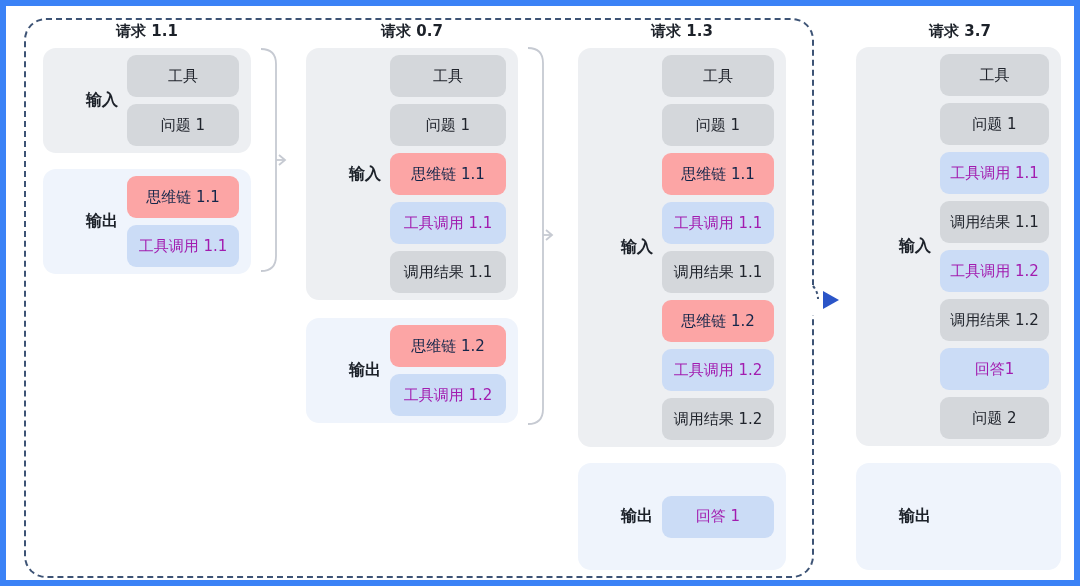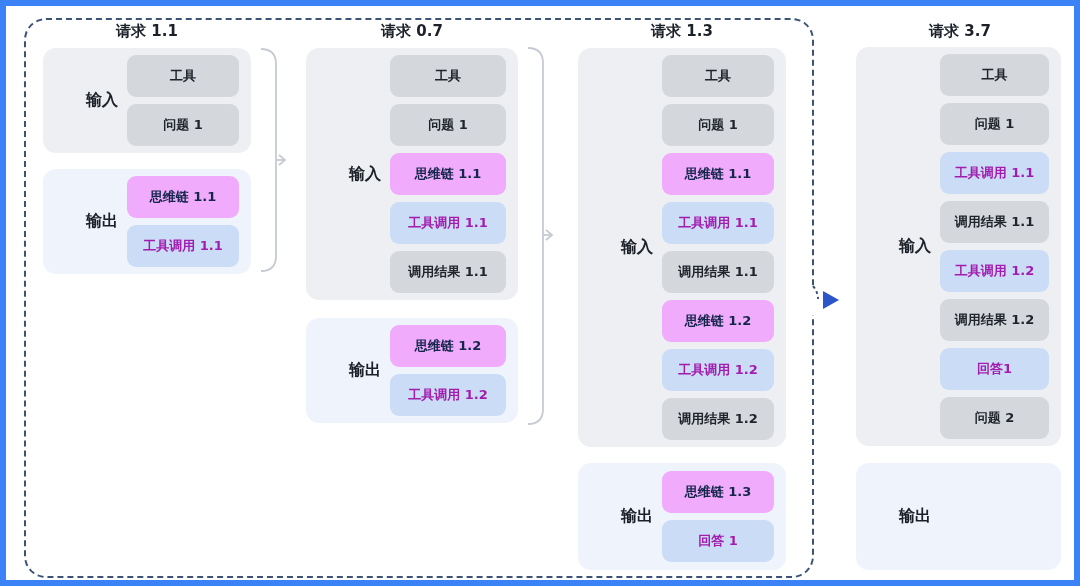--- a/index.html
+++ b/index.html
@@ -27,24 +27,24 @@
     width:50px;display:flex;align-items:center;justify-content:center;
     font-size:16px;font-weight:700;color:#1c2129;padding-left:34px;
   }
   .gboxes{
     flex:1;display:flex;flex-direction:column;justify-content:center;
     gap:7px;padding:7px 12px 7px 0;box-sizing:border-box;
   }
   .box{
     height:42px;min-height:42px;border-radius:9px;
     display:flex;align-items:center;justify-content:center;
-    font-size:13px;font-weight:700;white-space:nowrap;
+    font-size:15px;font-weight:400;white-space:nowrap;
   }
   .box.gray{background:#d4d7db;color:#20242c;}
-  .box.blue{background:#f0abfc;color:#13264a;text-align:center;}
+  .box.blue{background:#fca5a5;color:#13264a;text-align:center;}
   .box.lblue{background:#cbdcf6;color:#a21caf;}
   #c1in {left:37px; top:42px; width:208px;height:105px;}
   #c1out{left:37px; top:163px;width:208px;height:105px;}
   #c2in {left:300px;top:42px; width:212px;height:252px;}
   #c2out{left:300px;top:312px;width:212px;height:105px;}
   #c3in {left:572px;top:42px; width:208px;height:399px;}
   #c3out{left:572px;top:457px;width:208px;height:107px;}
   #c4in {left:850px;top:41px; width:205px;height:399px;}
   #c4out{left:850px;top:457px;width:205px;height:107px;}
   .brace{position:absolute;}
@@ -118,21 +118,20 @@
       <div class="box lblue">工具调用 1.1</div>
       <div class="box gray">调用结果 1.1</div>
       <div class="box blue">思维链 1.2</div>
       <div class="box lblue">工具调用 1.2</div>
       <div class="box gray">调用结果 1.2</div>
     </div>
   </div>
   <div class="group g-out" id="c3out">
     <div class="glabel">输出</div>
     <div class="gboxes">
-      <div class="box blue">思维链 1.3</div>
       <div class="box lblue">回答 1</div>
     </div>
   </div>
 
   <svg id="next-arrow" width="48" height="30" viewBox="0 0 48 30">
     <rect x="10" y="0" width="9" height="30" fill="#ffffff"></rect>
     <path d="M13,1 Q18,7 18,14" fill="none" stroke="#3d5375" stroke-width="2" stroke-dasharray="3 3"></path>
     <polygon points="23,6 39,15 23,24" fill="#2b55c8"></polygon>
   </svg>
 

